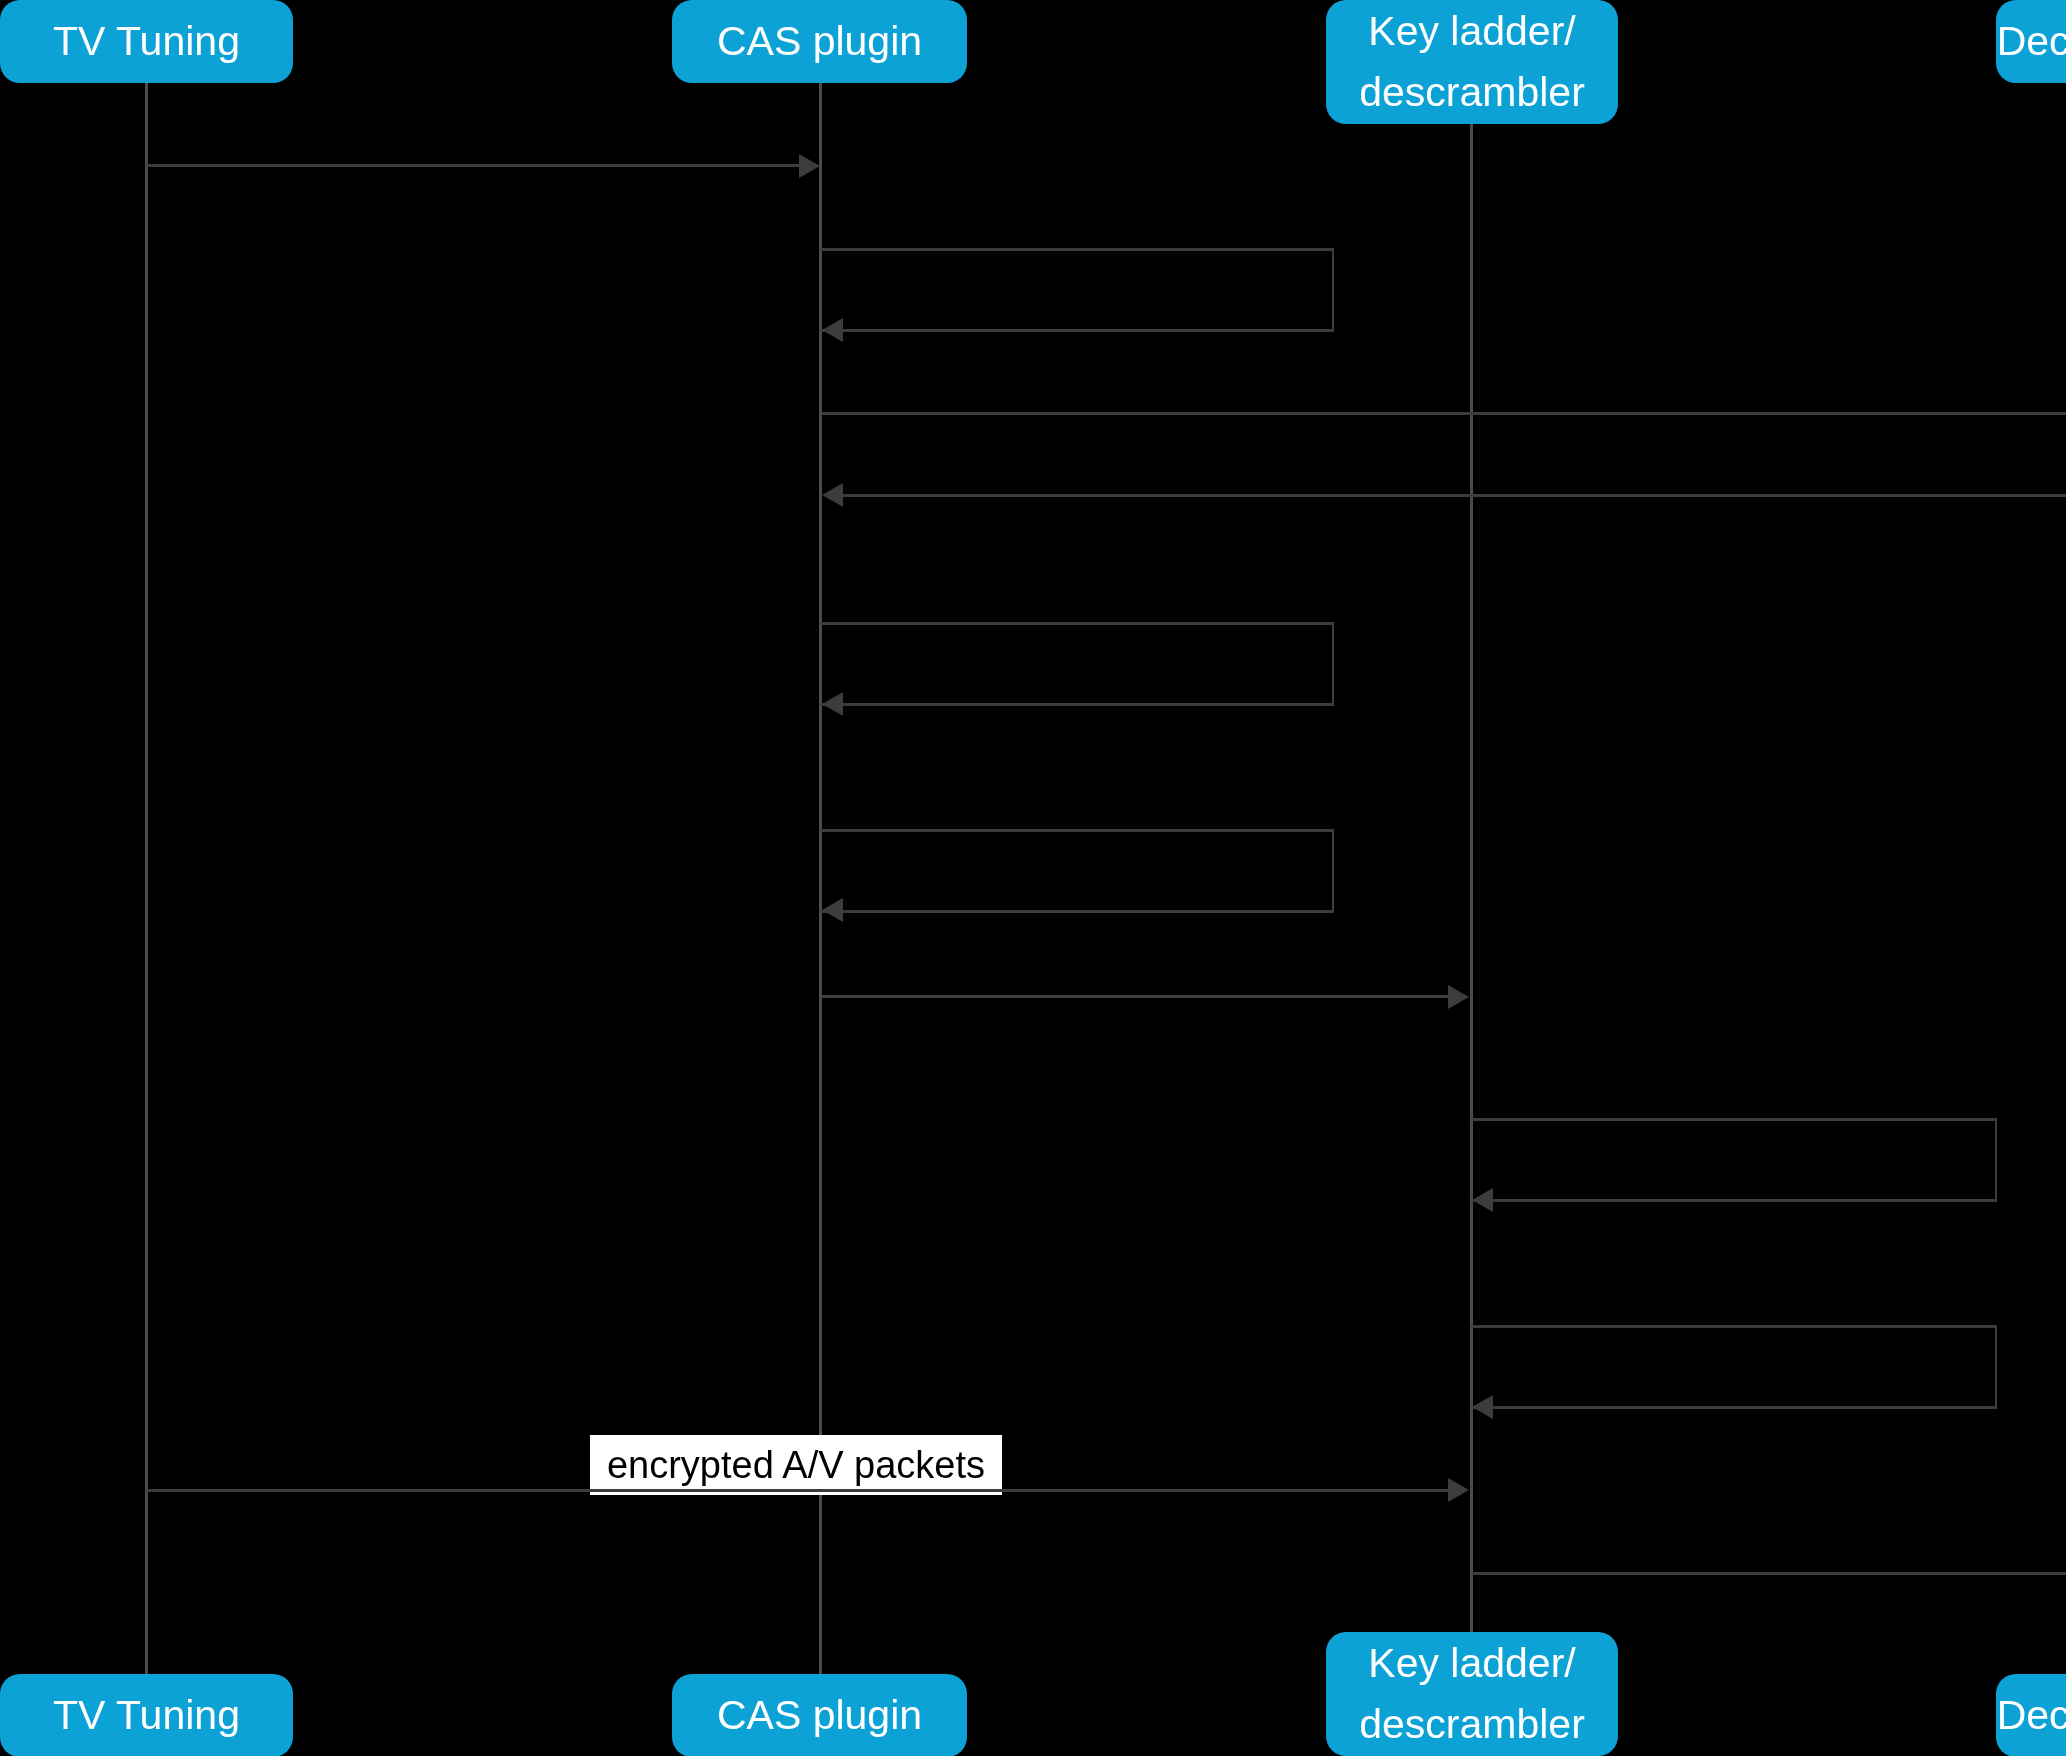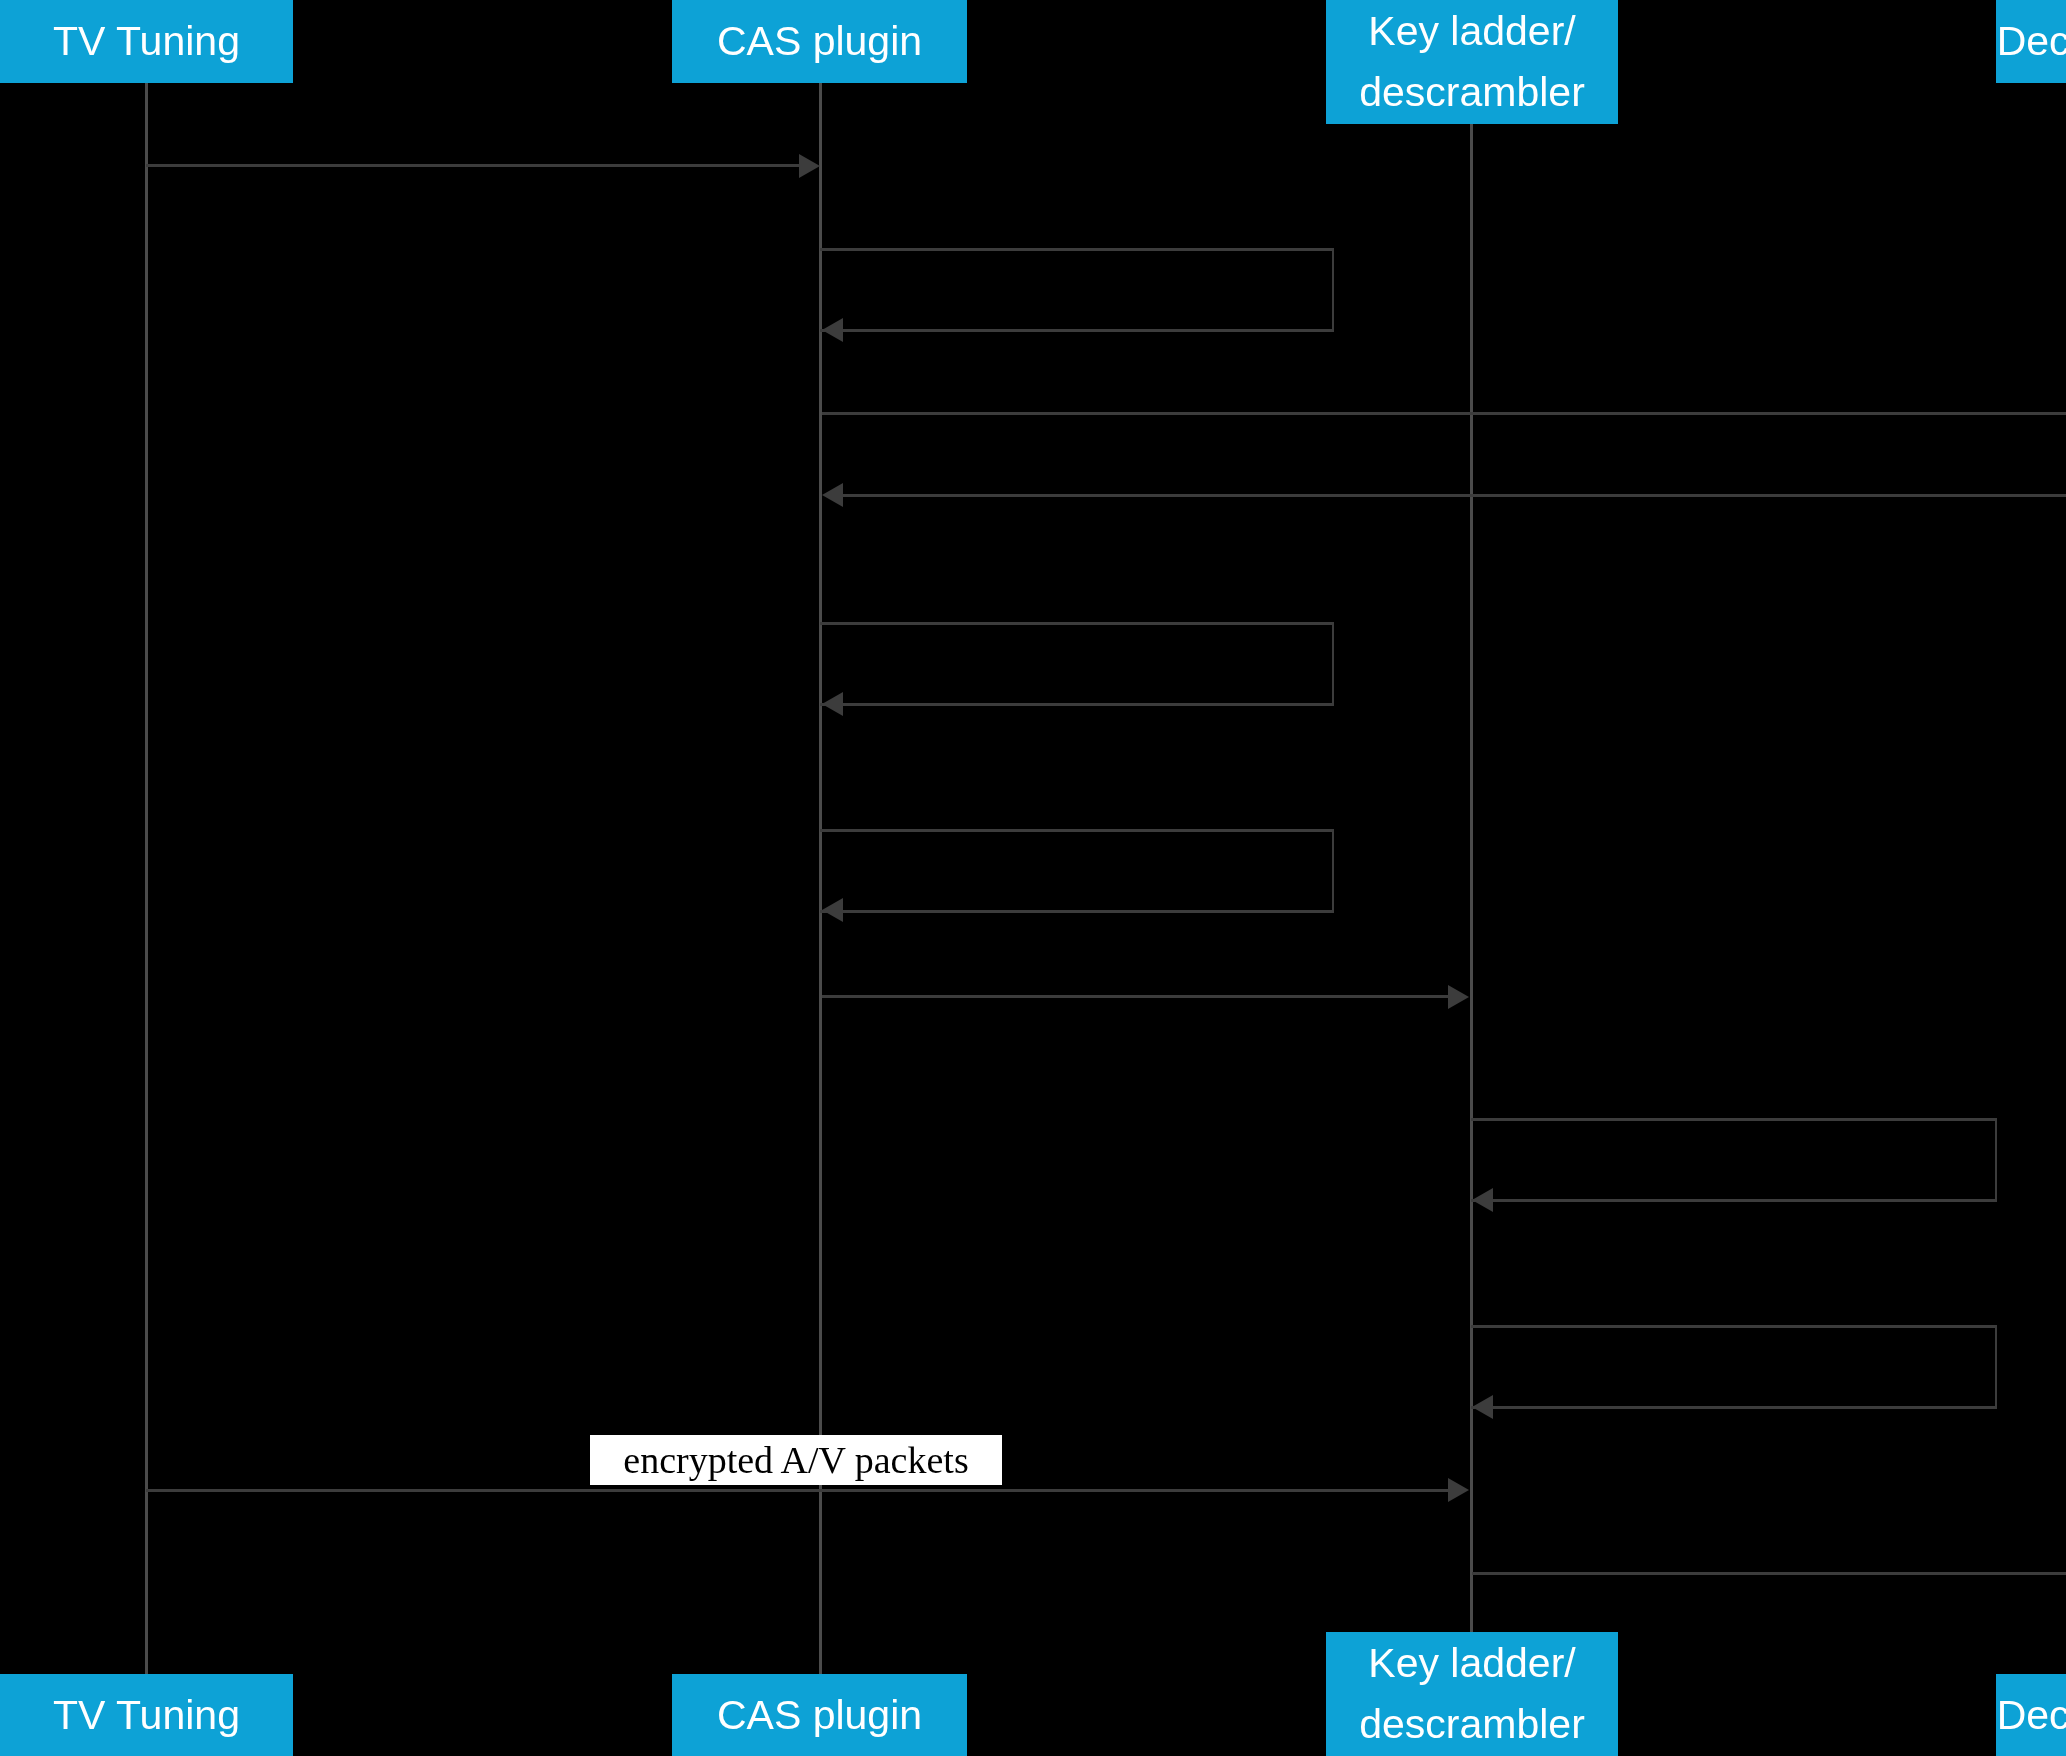--- a/index.html
+++ b/index.html
@@ -15,20 +15,21 @@
   .participant {
     position: absolute;
     background: #0DA2D6;
     color: #FFFFFF;
     display: flex; flex-direction: column;
     align-items: center; justify-content: center;
     text-align: center;
     font-size: 41px;
     line-height: 61px;
     white-space: nowrap;
+    border-radius: 20px;
   }
   .participant span { display: block; }
 
   .lifeline {
     position: absolute;
     width: 2.5px;
     background: #4B4B4B;
   }
 
   .msg-line {
@@ -131,21 +132,21 @@
     <div class="selfloop" style="left:1471px; top:1118px; width:526px; height:84px;"></div>
     <div class="head-left" style="left:1472px; top:1188px;"></div>
   </div>
 
   <div>
     <div class="selfloop" style="left:1471px; top:1325px; width:526px; height:84px;"></div>
     <div class="head-left" style="left:1472px; top:1395px;"></div>
   </div>
 
   <div>
-    <div class="msg-label" style="left:590px; top:1435px; width:412px; height:50px;font-family:Liberation Serif, serif;">encrypted A/V packets</div>
+    <div class="msg-label" style="left:590px; top:1435px; width:412px; height:60px;">encrypted A/V packets</div>
     <div class="msg-line" style="left:146px;  top:1489px; width:1303px;"></div>
     <div class="head-right" style="left:1448px; top:1478px;"></div>
   </div>
 
   <div>
     <div class="msg-line" style="left:1472px; top:1572px; width:649px;"></div>
 
   </div>
 
   <div class="participant" style="left:0;      top:1674px; width:293px; height:83px;">

